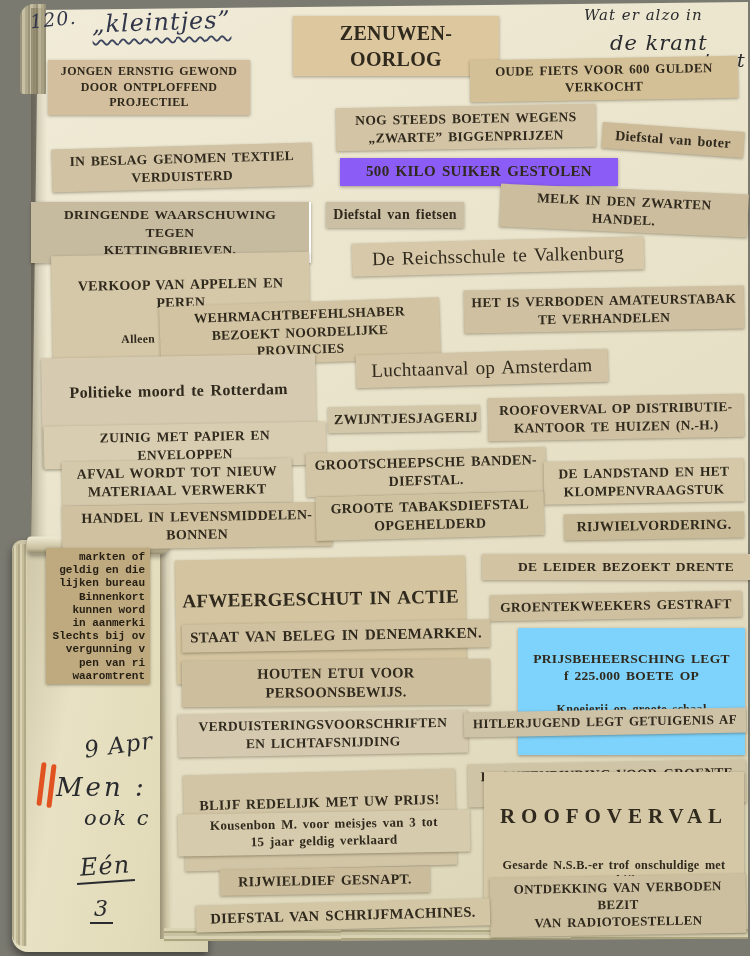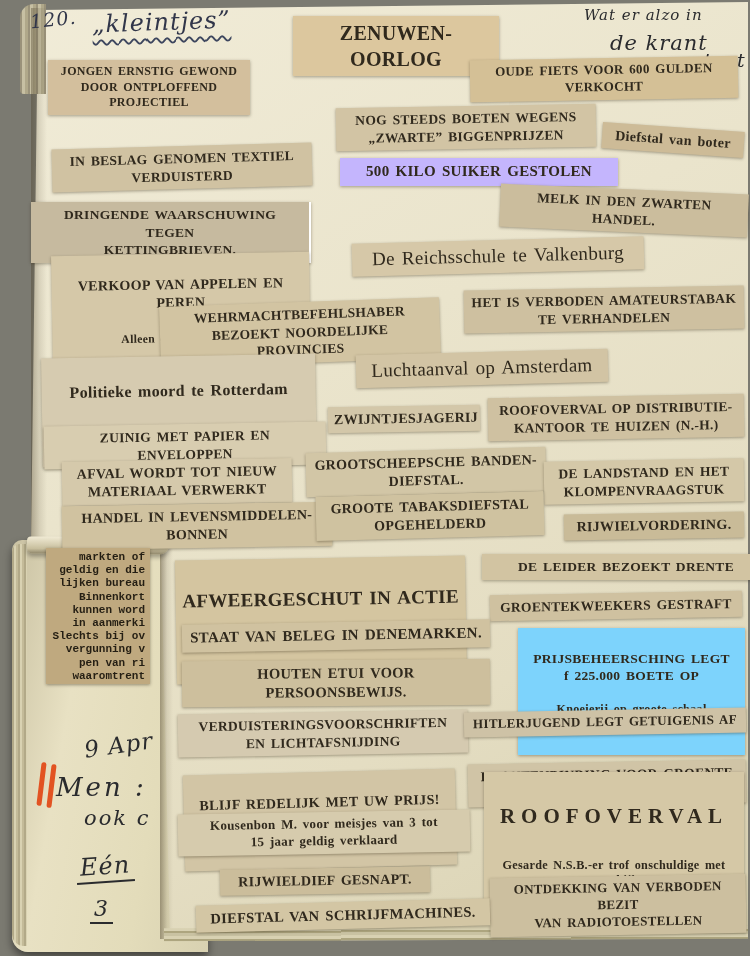--- a/index.html
+++ b/index.html
@@ -77,25 +77,26 @@
 PROJECTIEL</div>
   <div class="clip" style="left:470px;top:58px;width:268px;font-size:13px;background:#d4c096;transform:rotate(-1deg)">OUDE FIETS VOOR 600 GULDEN
 VERKOCHT</div>
 
   <div class="clip" style="left:336px;top:106px;width:260px;font-size:13.5px;background:#d2c4a4;transform:rotate(-1deg)">NOG STEEDS BOETEN WEGENS
 „ZWARTE” BIGGENPRIJZEN</div>
   <div class="clip" style="left:602px;top:127px;width:142px;font-size:14px;background:#cdbb97;transform:rotate(4deg)">Diefstal van boter</div>
 
   <div class="clip" style="left:52px;top:146px;width:260px;font-size:13.5px;background:#d0c2a2;transform:rotate(-1.5deg)">IN BESLAG GENOMEN TEXTIEL
 VERDUISTERD</div>
-  <div class="clip" style="left:340px;top:158px;width:278px;font-size:15px;background:#c4b5fd">500 KILO SUIKER GESTOLEN</div>
+  <div class="clip" style="left:340px;top:158px;width:278px;font-size:15px;background:#8b5cf6">500 KILO SUIKER GESTOLEN</div>
   <div class="clip" style="left:500px;top:189px;width:248px;font-size:13.5px;background:#cbbd9d;transform:rotate(2.5deg)">MELK IN DEN ZWARTEN HANDEL.</div>
 
   <div class="clip" style="left:31px;top:202px;width:280px;font-size:13.5px;background:#c6ba9f;border-right:2px solid #ffffff">DRINGENDE WAARSCHUWING TEGEN
 KETTINGBRIEVEN.</div>
+  <div class="clip" style="left:326px;top:202px;width:138px;font-size:14px;background:#ccc0a4">Diefstal van fietsen</div>
 
   <div class="clip clip-light" style="left:352px;top:240px;width:292px;font-size:19px;background:#d6c8a8;transform:rotate(-1.5deg)">De Reichsschule te Valkenburg</div>
   <div class="clip" style="left:52px;top:254px;width:258px;font-size:14px;background:#d5c8a8;transform:rotate(-1deg)">
     <span class="h">VERKOOP VAN APPELEN EN PEREN</span>
     <span class="s">Alleen over de veiling</span>
   </div>
 
   <div class="clip" style="left:464px;top:288px;width:280px;font-size:13.5px;background:#cec0a0;transform:rotate(-1deg)">HET IS VERBODEN AMATEURSTABAK
 TE VERHANDELEN</div>
   <div class="clip" style="left:160px;top:302px;width:280px;font-size:13.5px;background:#d2c4a2;transform:rotate(-2deg)">WEHRMACHTBEFEHLSHABER

